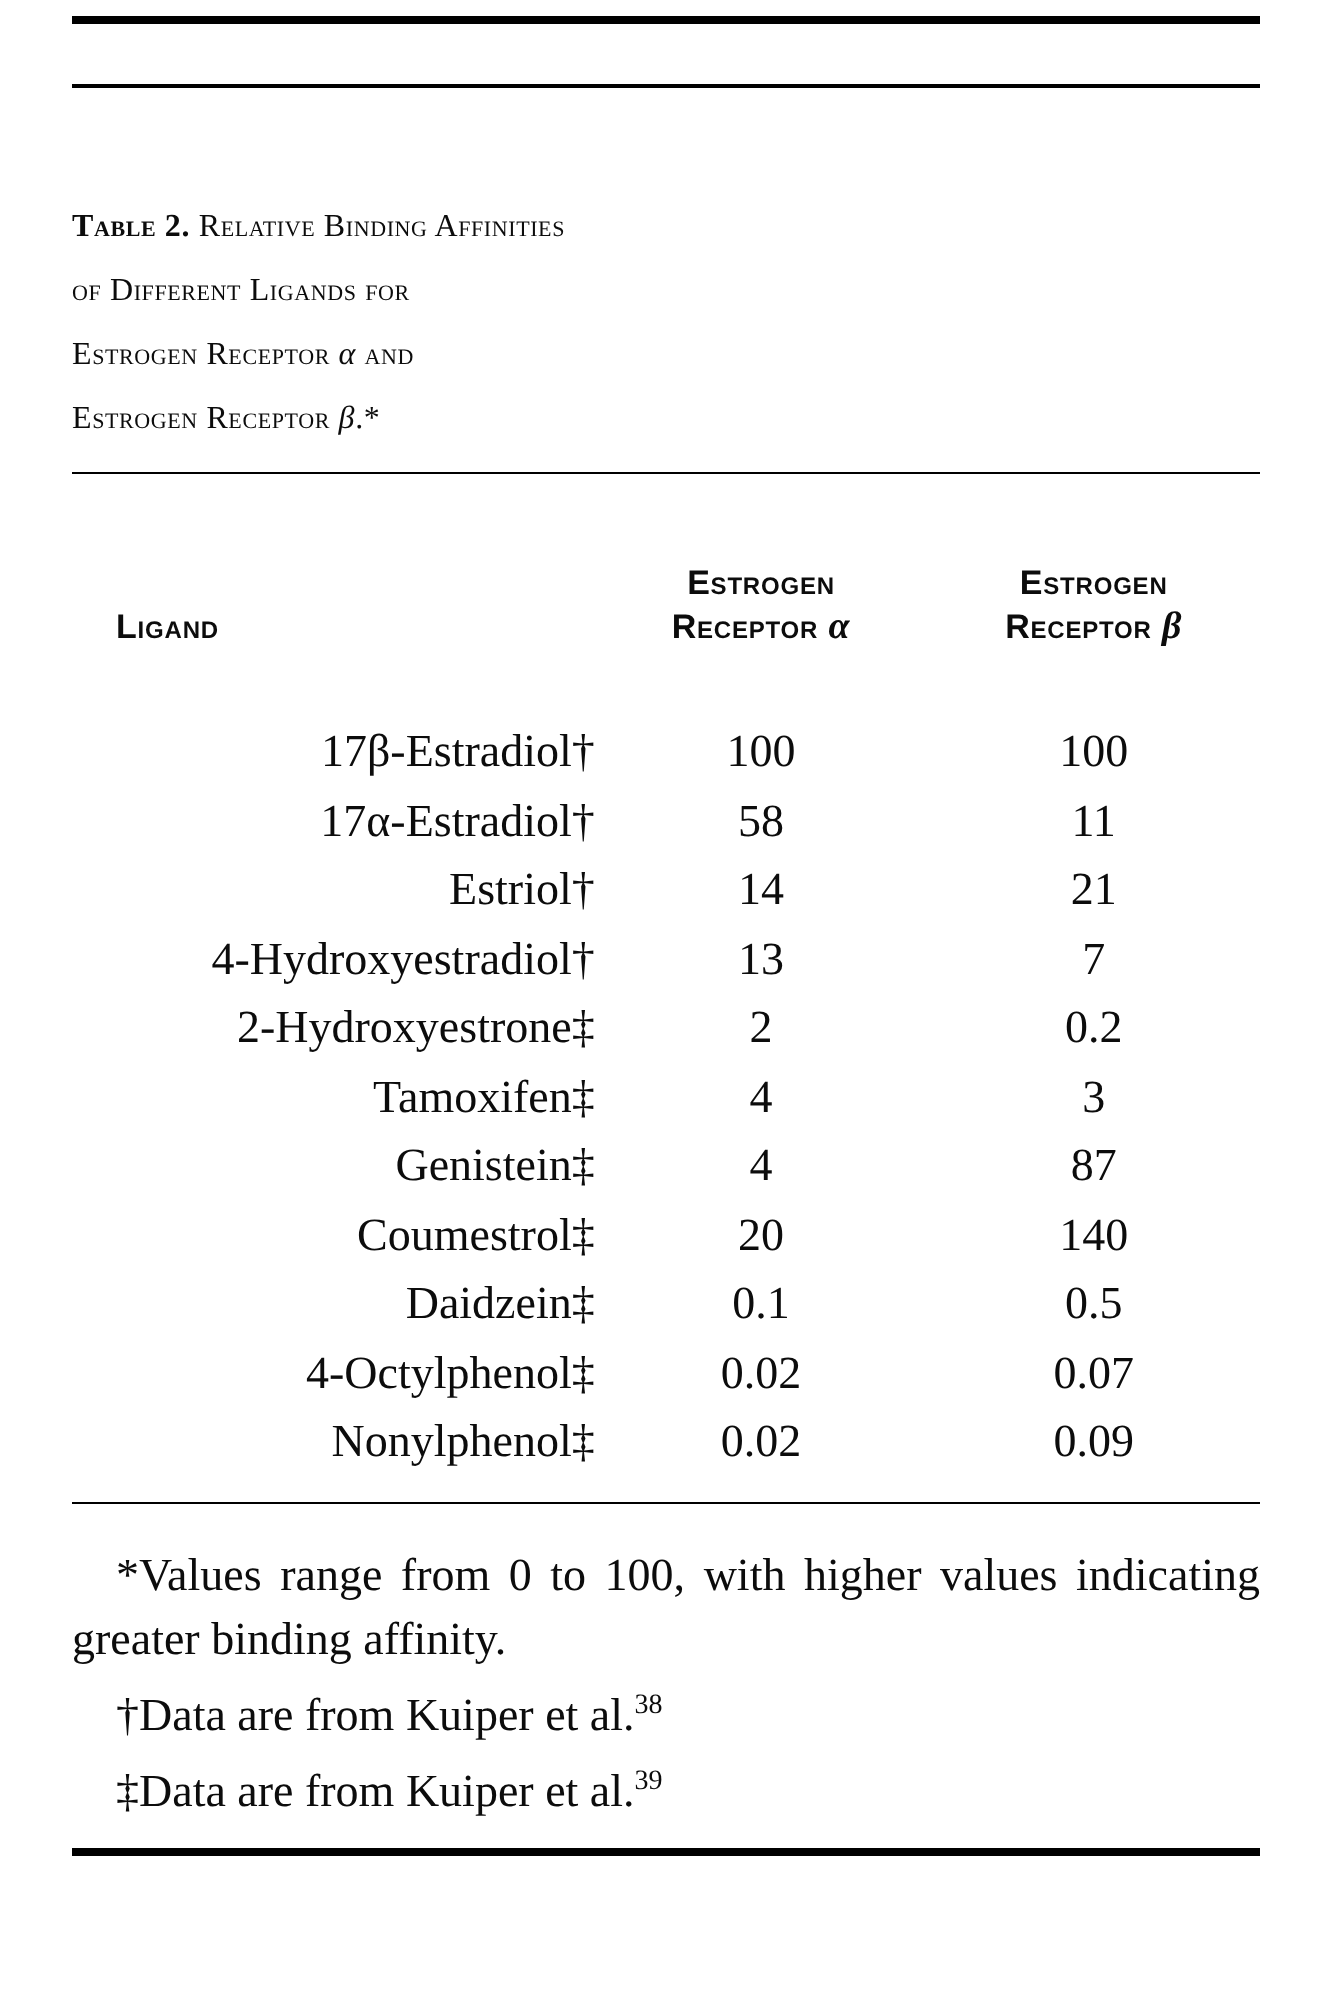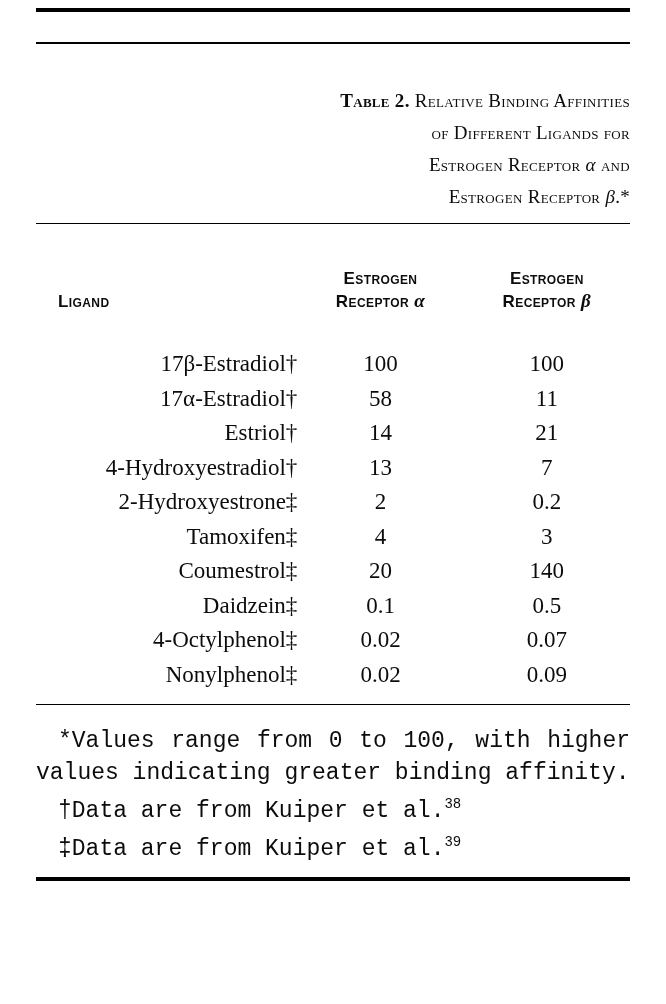--- a/index.html
+++ b/index.html
@@ -19,23 +19,23 @@
   }
   .rule { width: 100%; height: 0; }
   .rule.thick { border-top: 4px solid #000; }
   .rule.thin  { border-top: 2px solid #000; }
   .rule.top2  { margin-top: 30px; }
   .rule.mid   { margin-top: 10px; border-top-width: 1.5px; }
   .rule.tablebottom { margin-top: 12px; border-top-width: 1.5px; }
   .rule.pagebottom  { margin-top: 12px; }
 
   .title {
-    margin-top: 41px;
-    text-align: right;
-    font-size: 19px;
+    margin-top: 54px;
+    text-align: left;
+    font-size: 16px;
     line-height: 32px;
     font-variant: small-caps;
     letter-spacing: 0.3px;
   }
   .title .tnum { font-weight: bold; }
 
   .sym {
     font-variant: normal;
     font-style: italic;
     font-family: "Liberation Serif", "DejaVu Serif", serif;
@@ -71,21 +71,20 @@
   }
   td.lig { text-align: right; padding-left: 22px; }
   td.num { text-align: center; }
   tbody tr:first-child td { padding-top: 14px; }
 
   .fn {
     font-size: 23px;
     line-height: 32px;
     margin: 6px 0 0 0;
     text-indent: 22px;
-    font-family: Liberation Mono, monospace;
   }
   .fn.first { margin-top: 20px; text-align: justify; }
   sup { font-size: 14px; line-height: 0; vertical-align: super; }
 </style>
 </head>
 <body>
 
 <div class="page">
 
   <div class="rule thick"></div>
@@ -138,20 +137,25 @@
         <td class="lig">2-Hydroxyestrone‡</td>
         <td class="num">2</td>
         <td class="num">0.2</td>
       </tr>
       <tr>
         <td class="lig">Tamoxifen‡</td>
         <td class="num">4</td>
         <td class="num">3</td>
       </tr>
       <tr>
+        <td class="lig">Genistein‡</td>
+        <td class="num">4</td>
+        <td class="num">87</td>
+      </tr>
+      <tr>
         <td class="lig">Coumestrol‡</td>
         <td class="num">20</td>
         <td class="num">140</td>
       </tr>
       <tr>
         <td class="lig">Daidzein‡</td>
         <td class="num">0.1</td>
         <td class="num">0.5</td>
       </tr>
       <tr>

